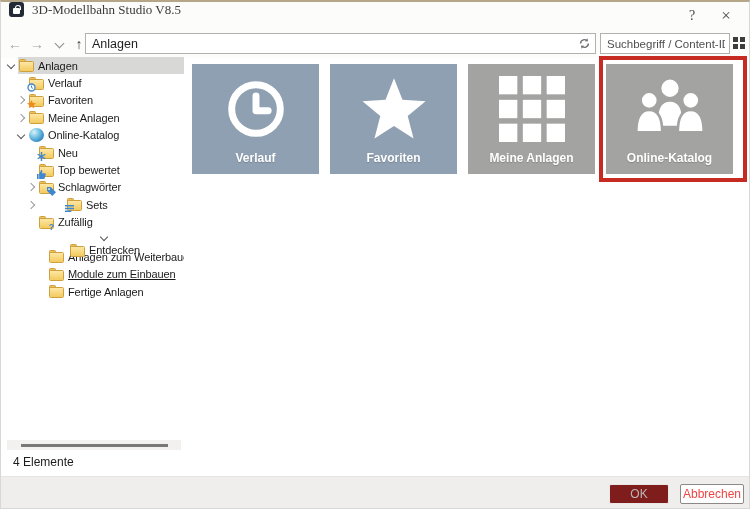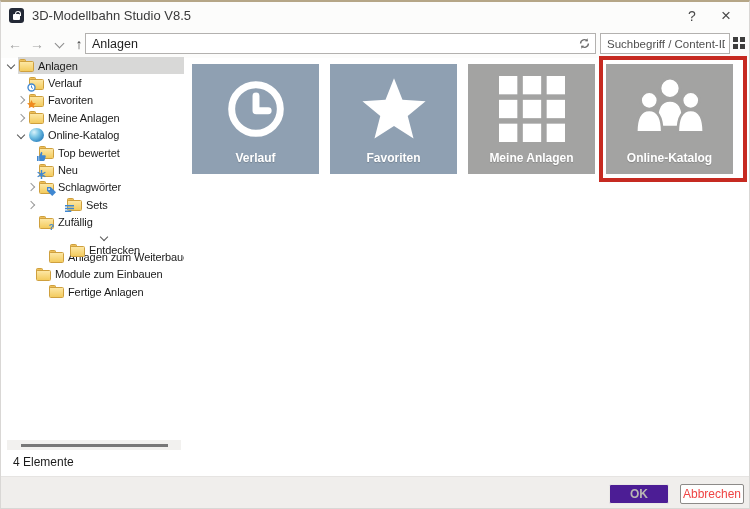--- a/index.html
+++ b/index.html
@@ -1,20 +1,20 @@
 <!DOCTYPE html>
 <html><head>
 <meta charset="utf-8">
 <style>
   * { margin:0; padding:0; box-sizing:border-box; }
   html,body { width:750px; height:509px; background:#fff; font-family:"Liberation Sans", sans-serif; overflow:hidden; }
   .window { position:relative; width:750px; height:509px; background:#fff; border-top:2px solid #b5a687; border-left:1px solid #d9d7d5; border-right:1px solid #d9d7d5; border-bottom:1px solid #d9d7d5; }
 
   
-  .titlebar { position:absolute; left:0; top:0; width:100%; height:27px; background:#fcfcfb; display:flex; align-items:center; }
+  .titlebar { position:absolute; left:0; top:0; width:100%; height:27px; background:#fcfcfb; display:flex; align-items:flex-start;font-family:Liberation Serif, serif; }
   .appicon { width:15px; height:15px; margin-left:8px; background:#232936; border-radius:3px; position:relative; flex:0 0 15px; }
   .appicon::before { content:""; position:absolute; left:4px; top:6px; width:7px; height:6px; background:#fff; border-radius:1px; }
   .appicon::after { content:""; position:absolute; left:5.5px; top:3px; width:4px; height:4px; border:1.5px solid #fff; border-bottom:none; border-radius:3px 3px 0 0; }
   .title-text { margin-left:8px; font-size:13px; color:#3a3a3a; }
   .titlebar .spacer { flex:1; }
   .tbtn { width:34px; height:27px; display:flex; align-items:center; justify-content:center; font-size:14px; color:#4a4a4a; cursor:default; }
   .tbtn.close { margin-right:6px; font-size:17px; }
 
   
   .toolbar { position:absolute; left:0; top:27px; width:100%; height:29px; background:#fcfcfb; }
@@ -59,21 +59,21 @@
   .tiles { position:absolute; left:191px; top:62px; display:flex; gap:11px; }
   .tile { width:127px; height:110px; position:relative; display:flex; align-items:center; justify-content:center; padding-bottom:20px; }
   .tile-label { position:absolute; left:0; right:0; bottom:9px; text-align:center; color:#fff; font-weight:bold; font-size:12px; text-shadow:0 1px 1px rgba(0,0,0,0.18); }
   .tico { display:block; }
   .annotation-box { position:absolute; left:598px; top:54px; width:148px; height:126px; border:4px solid #c62a21; pointer-events:none; }
 
   
   .status { position:absolute; left:12px; top:453px; font-size:12px; color:#1b1b1b; }
   .footer { position:absolute; left:0; bottom:0; width:100%; height:32px; background:#f0eeec; border-top:1px solid #e6e4e2; }
   .btn { position:absolute; top:7px; height:20px; font-size:12px; font-family:"Liberation Sans",sans-serif; border-radius:2px; display:flex; align-items:center; justify-content:center; }
-  .btn-ok { left:608px; width:60px; background:#4c1d95; border:1px solid #eae8e6; color:#b9b6b3;font-weight:bold; }
+  .btn-ok { left:608px; width:60px; background:#7f1d1d; border:1px solid #eae8e6; color:#b9b6b3; }
   .btn-cancel { left:679px; width:64px; background:#fefefe; border:1px solid #8c8a88; color:#ef4444; }
 </style>
 </head>
 <body>
 
 <div class="window">
 
   <div class="titlebar">
     <div class="appicon"></div>
     <div class="title-text">3D-Modellbahn Studio V8.5</div>
@@ -167,47 +167,47 @@
       <span class="ticon globe"></span>
       <span class="tlabel">Online-Katalog</span>
     </span>
   </div>
       <div class="trow" style="padding-left: 24px;">
     <span class="chev"></span>
     <span class="rowbody">
       <span class="ticon">
             <span class="ftab"></span>
             <span class="fbody"></span>
-            <span class="badge b-thumb">
-              <svg viewBox="0 0 10 10">
-                <path fill="#3f87d1" d="M0 4.5h1.8V10H0zM2.4 10V4.8L4.6 0c.9 0 1.5.7 1.3 1.6l-.5 1.9h3.1c.9 0 1.5.8 1.2 1.6l-1.2 4c-.2.5-.7.9-1.3.9z"></path>
-              </svg>
-            </span>
-          </span>
-      <span class="tlabel">Top bewertet</span>
-    </span>
-  </div>
-      <div class="trow" style="padding-left: 24px;">
-    <span class="chev"></span>
-    <span class="rowbody">
-      <span class="ticon">
-            <span class="ftab"></span>
-            <span class="fbody"></span>
             <span class="badge b-asterisk">
               <svg viewBox="0 0 10 10">
                 <g stroke="#3f87d1" stroke-width="1.6">
                   <path d="M5 0v10M.7 2.5l8.6 5M9.3 2.5l-8.6 5"></path>
                 </g>
               </svg>
             </span>
           </span>
       <span class="tlabel">Neu</span>
     </span>
   </div>
       <div class="trow" style="padding-left: 24px;">
+    <span class="chev"></span>
+    <span class="rowbody">
+      <span class="ticon">
+            <span class="ftab"></span>
+            <span class="fbody"></span>
+            <span class="badge b-thumb">
+              <svg viewBox="0 0 10 10">
+                <path fill="#3f87d1" d="M0 4.5h1.8V10H0zM2.4 10V4.8L4.6 0c.9 0 1.5.7 1.3 1.6l-.5 1.9h3.1c.9 0 1.5.8 1.2 1.6l-1.2 4c-.2.5-.7.9-1.3.9z"></path>
+              </svg>
+            </span>
+          </span>
+      <span class="tlabel">Top bewertet</span>
+    </span>
+  </div>
+      <div class="trow" style="padding-left: 24px;">
     <span class="chev right"></span>
     <span class="rowbody">
       <span class="ticon">
             <span class="ftab"></span>
             <span class="fbody"></span>
             <span class="badge b-tag">
               <svg viewBox="0 0 10 10">
                 <path fill="#3f87d1" d="M0 0h4.2L10 5.8 5.8 10 0 4.2z"></path>
                 <circle cx="2.3" cy="2.3" r="1" fill="#fff"></circle>
               </svg>
@@ -261,21 +261,21 @@
       <div class="trow" style="padding-left: 34px;">
     <span class="chev"></span>
     <span class="rowbody">
       <span class="ticon">
             <span class="ftab"></span>
             <span class="fbody"></span>
           </span>
       <span class="tlabel">Anlagen zum Weiterbauen</span>
     </span>
   </div>
-      <div class="trow" style="padding-left: 21px;">
+      <div class="trow" style="padding-left: 34px; text-decoration: underline;">
     <span class="chev"></span>
     <span class="rowbody">
       <span class="ticon">
             <span class="ftab"></span>
             <span class="fbody"></span>
           </span>
       <span class="tlabel">Module zum Einbauen</span>
     </span>
   </div>
       <div class="trow" style="padding-left: 34px;">

